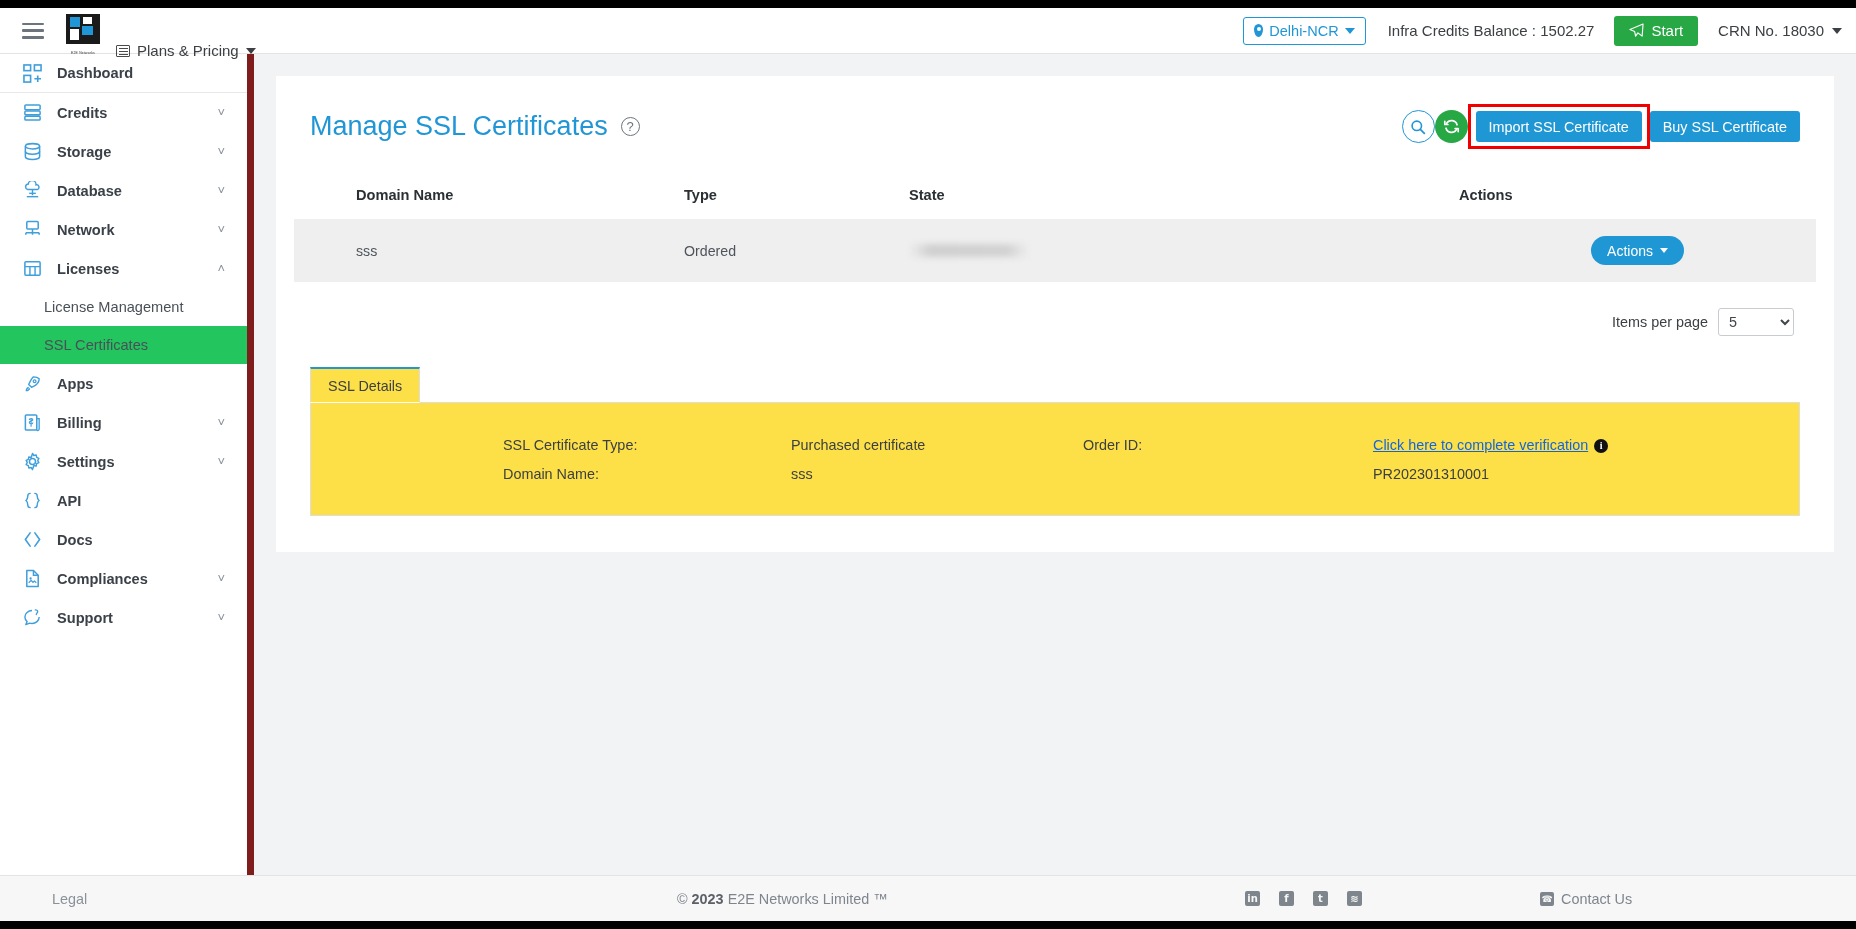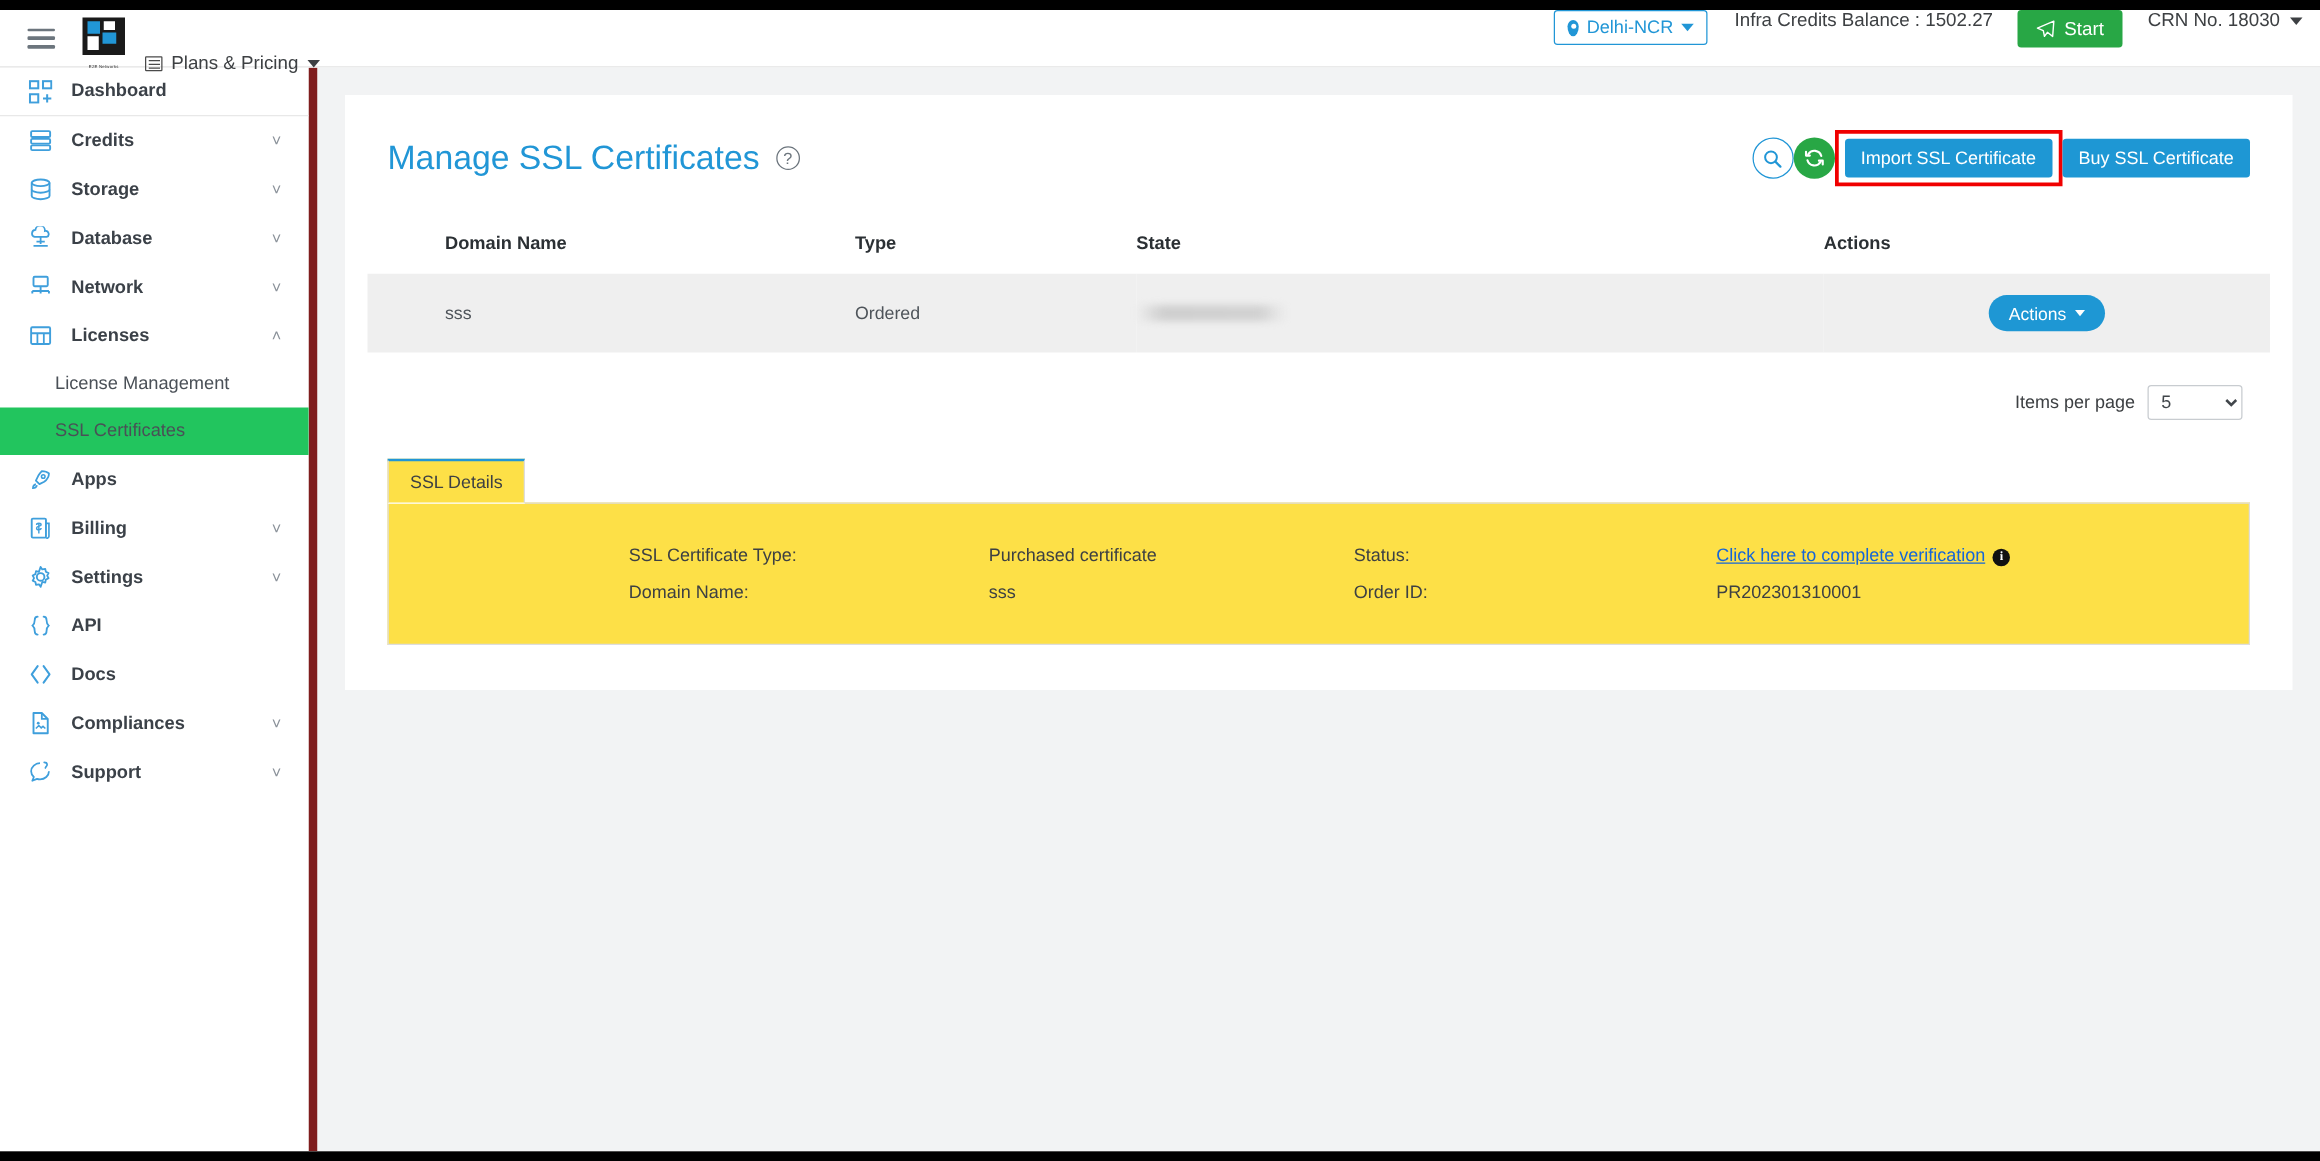--- a/index.html
+++ b/index.html
@@ -57,21 +57,21 @@
   }
   .plans .listicon::before, .plans .listicon::after {
     content: ""; position: absolute; left: 1.5px; right: 1.5px; height: 1.4px; background: #4a4a4a;
   }
   .plans .listicon::before { top: 2px; }
   .plans .listicon::after  { top: 5px; box-shadow: 0 3px 0 #4a4a4a; }
   .caret { width: 0; height: 0; border-left: 5px solid transparent; border-right: 5px solid transparent; border-top: 6px solid #3d4043; display:inline-block; }
 
   .topright {
     margin-left: auto;
-    display: flex; align-items: flex-start; gap: 0px;
+    display: flex; align-items: center; gap: 0px;
     padding-right: 14px;
     height: 100%;
   }
   .regionbox {
     border: 1px solid #2196d6;
     border-radius: 3px;
     height: 28px;
     padding: 0 10px;
     display: flex; align-items: center; gap: 6px;
     color: #2196d6; font-size: 14.5px;
@@ -578,31 +578,48 @@
                 <div>SSL Certificate Type:</div>
                 <div>Domain Name:</div>
               </div>
               <div class="dvalues" style="width:292px;">
                 <div>Purchased certificate</div>
                 <div>sss</div>
               </div>
             </div>
             <div class="dcol">
               <div class="dlabels" style="width:290px;">
-                <div>Status:</div>
                 <div>Order ID:</div>
               </div>
               <div class="dvalues">
                 <div>
                   <span class="verif-link">Click here to complete verification</span><span class="info-dot">i</span>
                 </div>
                 <div>PR202301310001</div>
               </div>
             </div>
           </div>
         </div>
 
       </div>
     </div>
   </div>
 
+  <div class="footer">
+    <span class="legal">Legal</span>
+    <span class="copy">
+      <span>©</span>
+      <b>2023</b>
+      <span>E2E Networks Limited ™</span>
+    </span>
+    <span class="social">
+      <span class="sicon">in</span>
+      <span class="sicon">f</span>
+      <span class="sicon">t</span>
+      <span class="sicon">≋</span>
+    </span>
+    <span class="contact">
+      <span class="phone-badge">☎</span>
+      <span>Contact Us</span>
+    </span>
+  </div>
 
 </div>
 
 </body></html>

